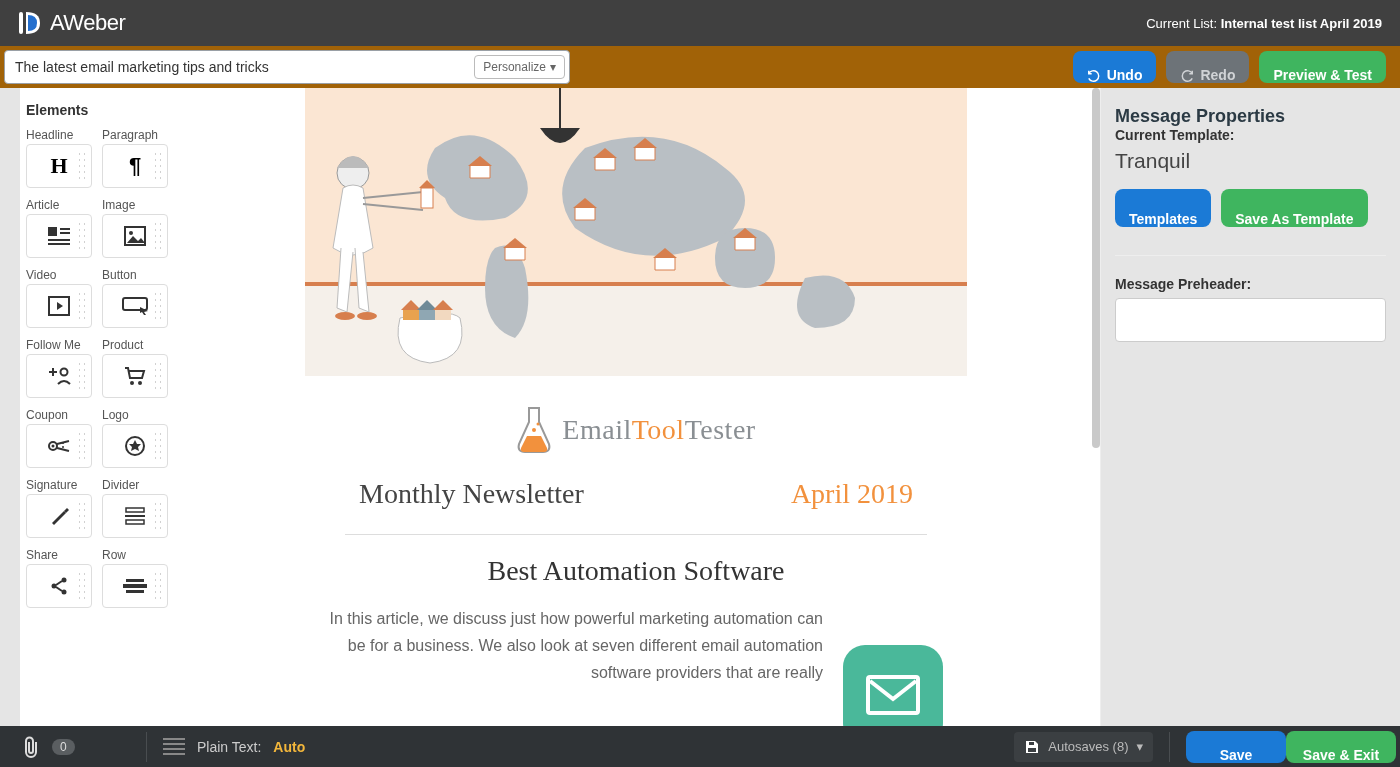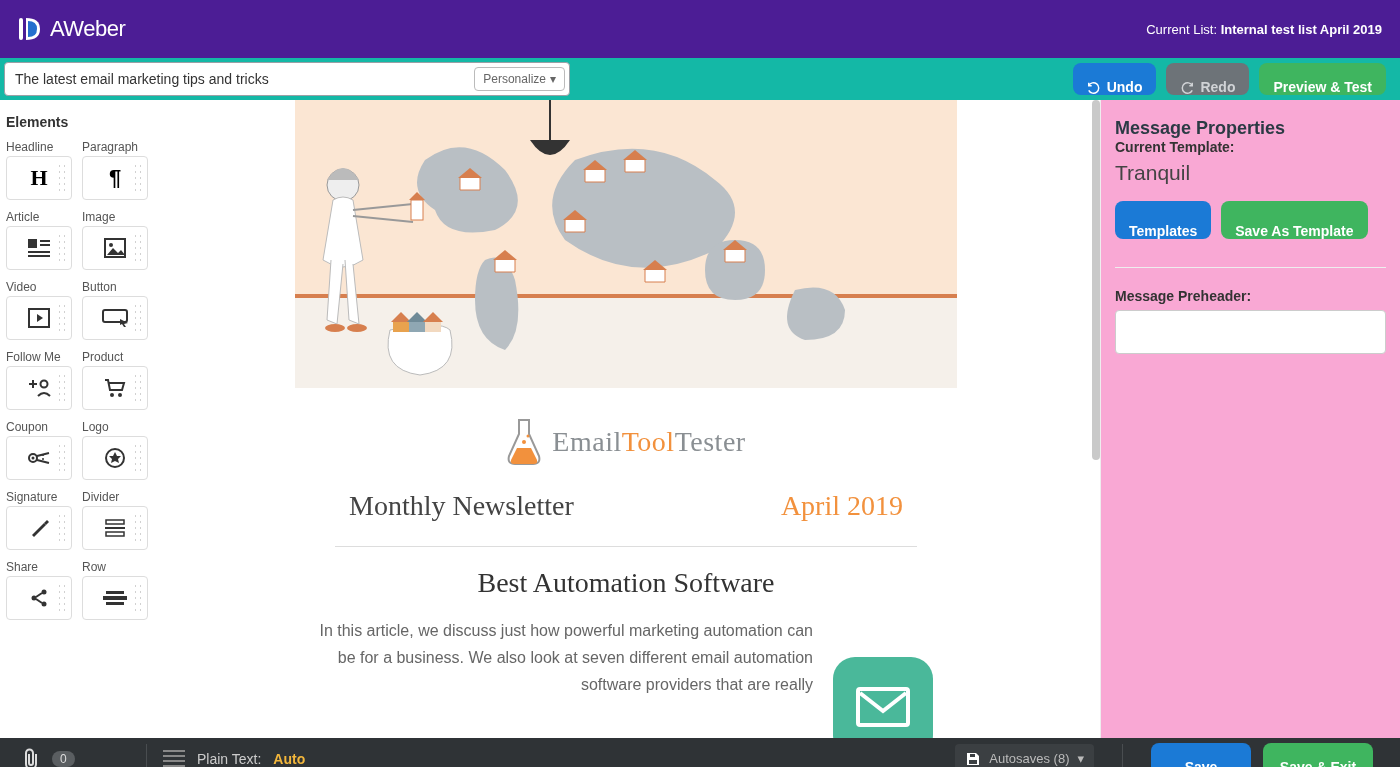--- a/index.html
+++ b/index.html
@@ -1,34 +1,34 @@
 <!DOCTYPE html>
 <html><head>
 <meta charset="utf-8">
 <style>
   * { box-sizing: border-box; margin: 0; padding: 0; }
   html, body { width: 1400px; height: 767px; font-family: -apple-system, BlinkMacSystemFont, "Segoe UI", Helvetica, Arial, sans-serif; overflow: hidden; }
   
-  .topbar { height: 58px; background: #4c1d95; display: flex; align-items: center; justify-content: space-between; padding: 0 18px; color: #fff; }
+  .topbar { height: 46px; background: #404040; display: flex; align-items: center; justify-content: space-between; padding: 0 18px; color: #fff; }
   .logo { display: flex; align-items: center; font-weight: 500; font-size: 22px; letter-spacing: -0.5px; }
   .logo svg { margin-right: 6px; }
   .currentlist { font-size: 13px; }
   .currentlist b { font-weight: 600; }
   
-  .actionbar { height: 42px; background: #14b8a6; display: flex; align-items: center; padding: 0 4px; gap: 16px; }
+  .actionbar { height: 42px; background: #a16207; display: flex; align-items: center; padding: 0 4px; gap: 16px; }
   .subject-wrap { flex: 0 0 566px; position: relative; }
   .subject-input { width: 100%; height: 34px; border: 1px solid #9aa0a6; border-radius: 4px; padding: 0 100px 0 10px; font-size: 14px; color: #333; background:#fff; }
   .personalize-btn { position: absolute; right: 5px; top: 5px; height: 24px; border: 1px solid #bbb; border-radius: 4px; background: #fff; font-size: 12px; color: #666; padding: 0 8px; display:flex; align-items:center; gap:4px; cursor:pointer; }
   .action-right { margin-left: auto; display: flex; gap: 10px; padding-right: 10px; }
   .btn { height: 32px; border: none; border-radius: 8px; font-size: 14px; font-weight: 600; padding: 0 14px; cursor: pointer; display:flex; align-items:flex-end; gap:6px; }
   .btn-blue { background: #1b7ad6; color: #fff; }
   .btn-grey { background: #6d7378; color: #d0d3d6; }
   .btn-green { background: #3fb55f; color: #fff; }
   
-  .main { display: flex; height: calc(100% - 46px - 42px - 41px); background:#f9a8d4; }
+  .main { display: flex; height: calc(100% - 46px - 42px - 41px); background:#e5e5e5;padding-left:20px; }
   .sidebar-left { width: 152px; padding: 10px 6px; background:#fff; }
   .sidebar-left h4 { font-size: 14px; font-weight: 600; color: #333; margin: 4px 0 6px 0; }
   .elem-grid { display: grid; grid-template-columns: 66px 66px; gap: 6px 10px; }
   .elem-label { font-size: 12px; color: #555; margin-top: 4px; margin-bottom:2px; }
   .elem-tile { width: 66px; height: 44px; border: 1px solid #ddd; border-radius: 4px; display:flex; align-items:center; justify-content:center; position:relative; cursor: grab; background:#fff; }
   .elem-tile::after { content:""; position:absolute; right:4px; top:6px; bottom:6px; width:10px; background-image: radial-gradient(circle,#ccc 1px, transparent 1px); background-size: 5px 6px; opacity:0.9; }
   .canvas-wrap { flex: 1; background:#fff; position:relative; overflow:hidden; }
   .canvas-scroll { position:absolute; inset:0; overflow:hidden; }
   .email { width: 662px; margin: 0 auto; background:#fff; }
   .hero { width:100%; height:288px; background:#fbe6d3; position:relative; overflow:hidden; }
@@ -54,21 +54,21 @@
   .prop-btns { display:flex; gap:10px; margin-bottom:28px; }
   .prop-divider { height:1px; background:#eee; margin-bottom:20px; }
   .preheader-input { width:100%; height:44px; border:1px solid #ccc; border-radius:4px; padding:0 10px; font-size:14px; }
   
   .footerbar { height:41px; background:#2f3336; display:flex; align-items:center; color:#ccc; font-size:14px; }
   .foot-left { display:flex; align-items:center; gap:12px; padding-left:22px; width:130px; }
   .attach-count { background:#5a5e61; color:#ddd; border-radius:10px; padding:1px 8px; font-size:12px; }
   .foot-sep { width:1px; height:30px; background:#494d50; margin:0 16px; }
   .plain-text { display:flex; align-items:center; gap:12px; }
   .plain-text .auto { color:#f2b63b; font-weight:600; }
-  .foot-right { margin-left:auto; display:flex; align-items:center; gap:12px; padding-right:27px; }
+  .foot-right { margin-left:auto; display:flex; align-items:center; padding-right:4px; }
   .autosaves { display:flex; align-items:center; gap:8px; background:#3b3f42; border-radius:4px; height:30px; padding:0 10px; font-size:13px; color:#bbb; }
   .btn-save { background:#1b7ad6; color:#fff; width:100px; justify-content:center; }
   .btn-saveexit { background:#3fb55f; color:#fff; width:110px; justify-content:center; }
   .hamburger-lines { display:flex; flex-direction:column; gap:3px; }
   .hamburger-lines span { display:block; width:22px; height:2px; background:#888; }
 </style>
 </head>
 <body>
 
 <div class="topbar">

